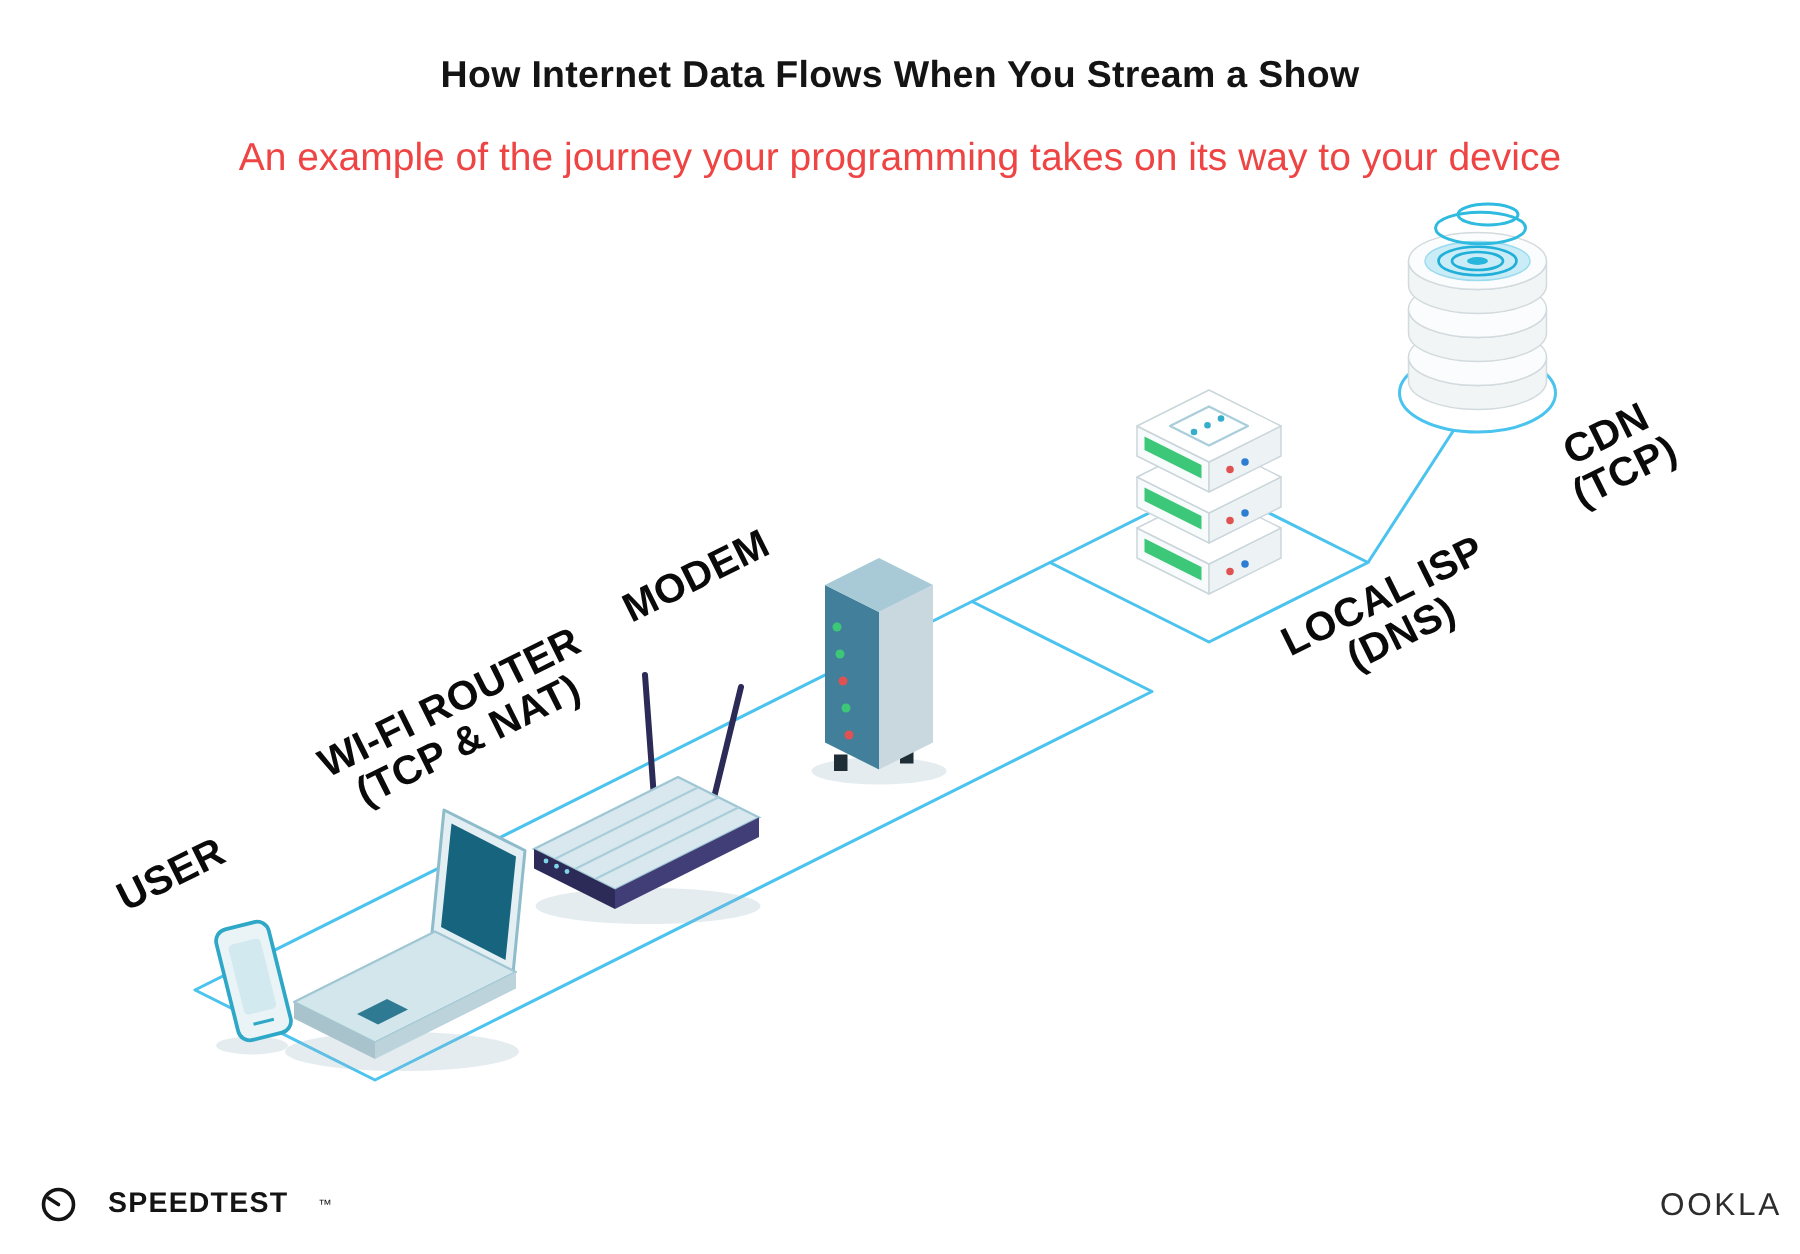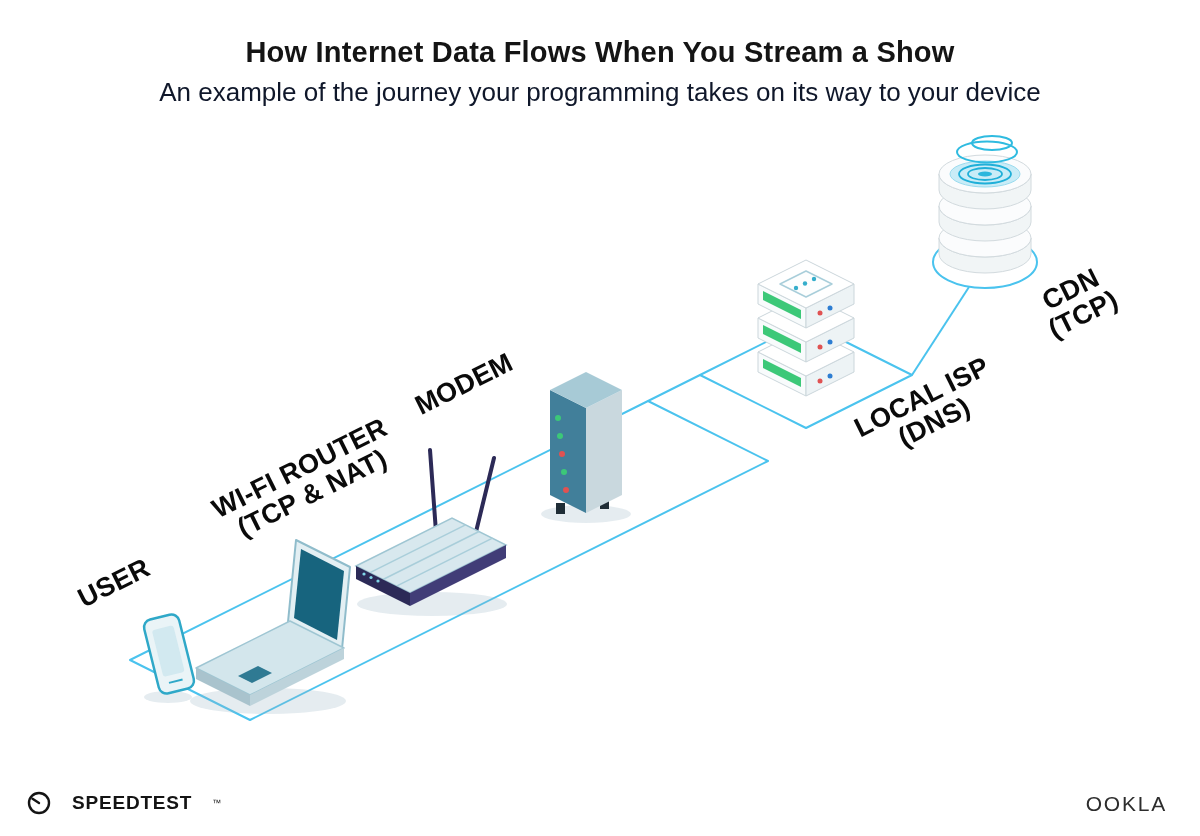--- a/index.html
+++ b/index.html
@@ -1,33 +1,33 @@
 <!DOCTYPE html>
 <html><head>
 <meta charset="utf-8">
 <style>
   html,body{margin:0;padding:0;background:#fff;}
   body{font-family:"Liberation Sans","DejaVu Sans",sans-serif;}
   .page{position:relative;width:1200px;height:836px;background:#ffffff;overflow:hidden;}
 
   .header{position:absolute;top:36px;left:0;width:100%;text-align:center;}
-  .title{margin:0;font-size:29px;font-weight:700;color:#141414;letter-spacing:.2px;}
-  .subtitle{margin:8px 0 0;font-size:26px;font-weight:400;color:#0f172a;}
+  .title{margin:0;font-size:25px;font-weight:700;color:#141414;letter-spacing:.2px;}
+  .subtitle{margin:24px 0 0;font-size:26px;font-weight:400;color:#ef4444;}
 
   .diagram{position:absolute;inset:0;}
   svg.art{position:absolute;top:0;left:0;}
 
   .node-label{position:absolute;transform:translate(-50%,-50%) rotate(-26.5deg);
     text-align:center;font-weight:700;color:#0a0a0a;font-size:27px;line-height:1.05;
     letter-spacing:.3px;white-space:nowrap;}
 
   .speedtest{position:absolute;left:26px;bottom:20px;display:flex;align-items:center;gap:20px;}
   .speedtest-text{font-size:19px;font-weight:700;letter-spacing:.8px;color:#141414;}
   .tm{font-size:9px;vertical-align:super;font-weight:400;color:#141414;}
-  .ookla{position:absolute;right:33px;bottom:20px;font-size:21px;font-weight:500;
+  .ookla{position:absolute;right:12px;bottom:20px;font-size:21px;font-weight:500;
     letter-spacing:1.8px;color:#2d2d2d;}
 </style>
 </head>
 <body>
 
 <div class="page">
 
   <div class="header">
     <h1 class="title">How Internet Data Flows When You Stream a Show</h1>
     <p class="subtitle">An example of the journey your programming takes on its way to your device</p>

